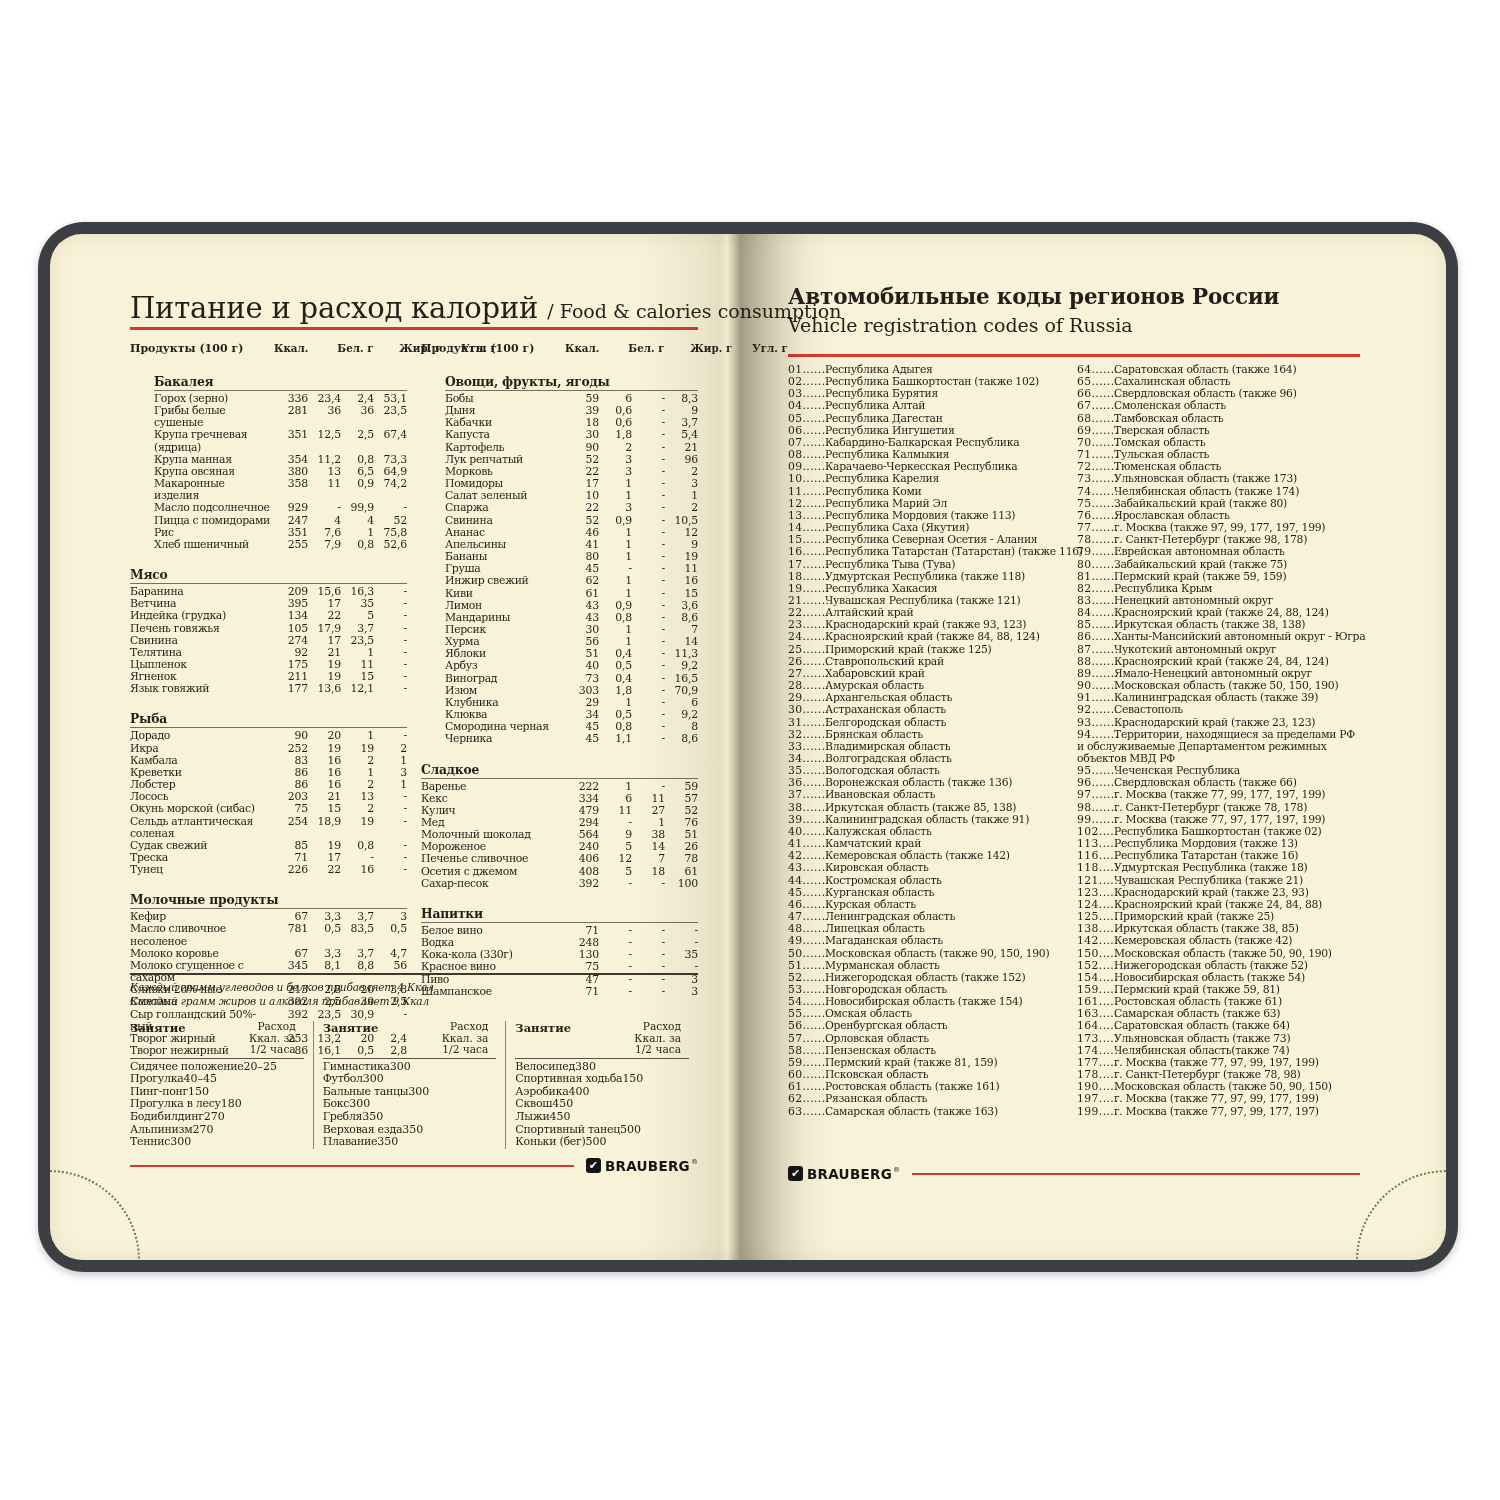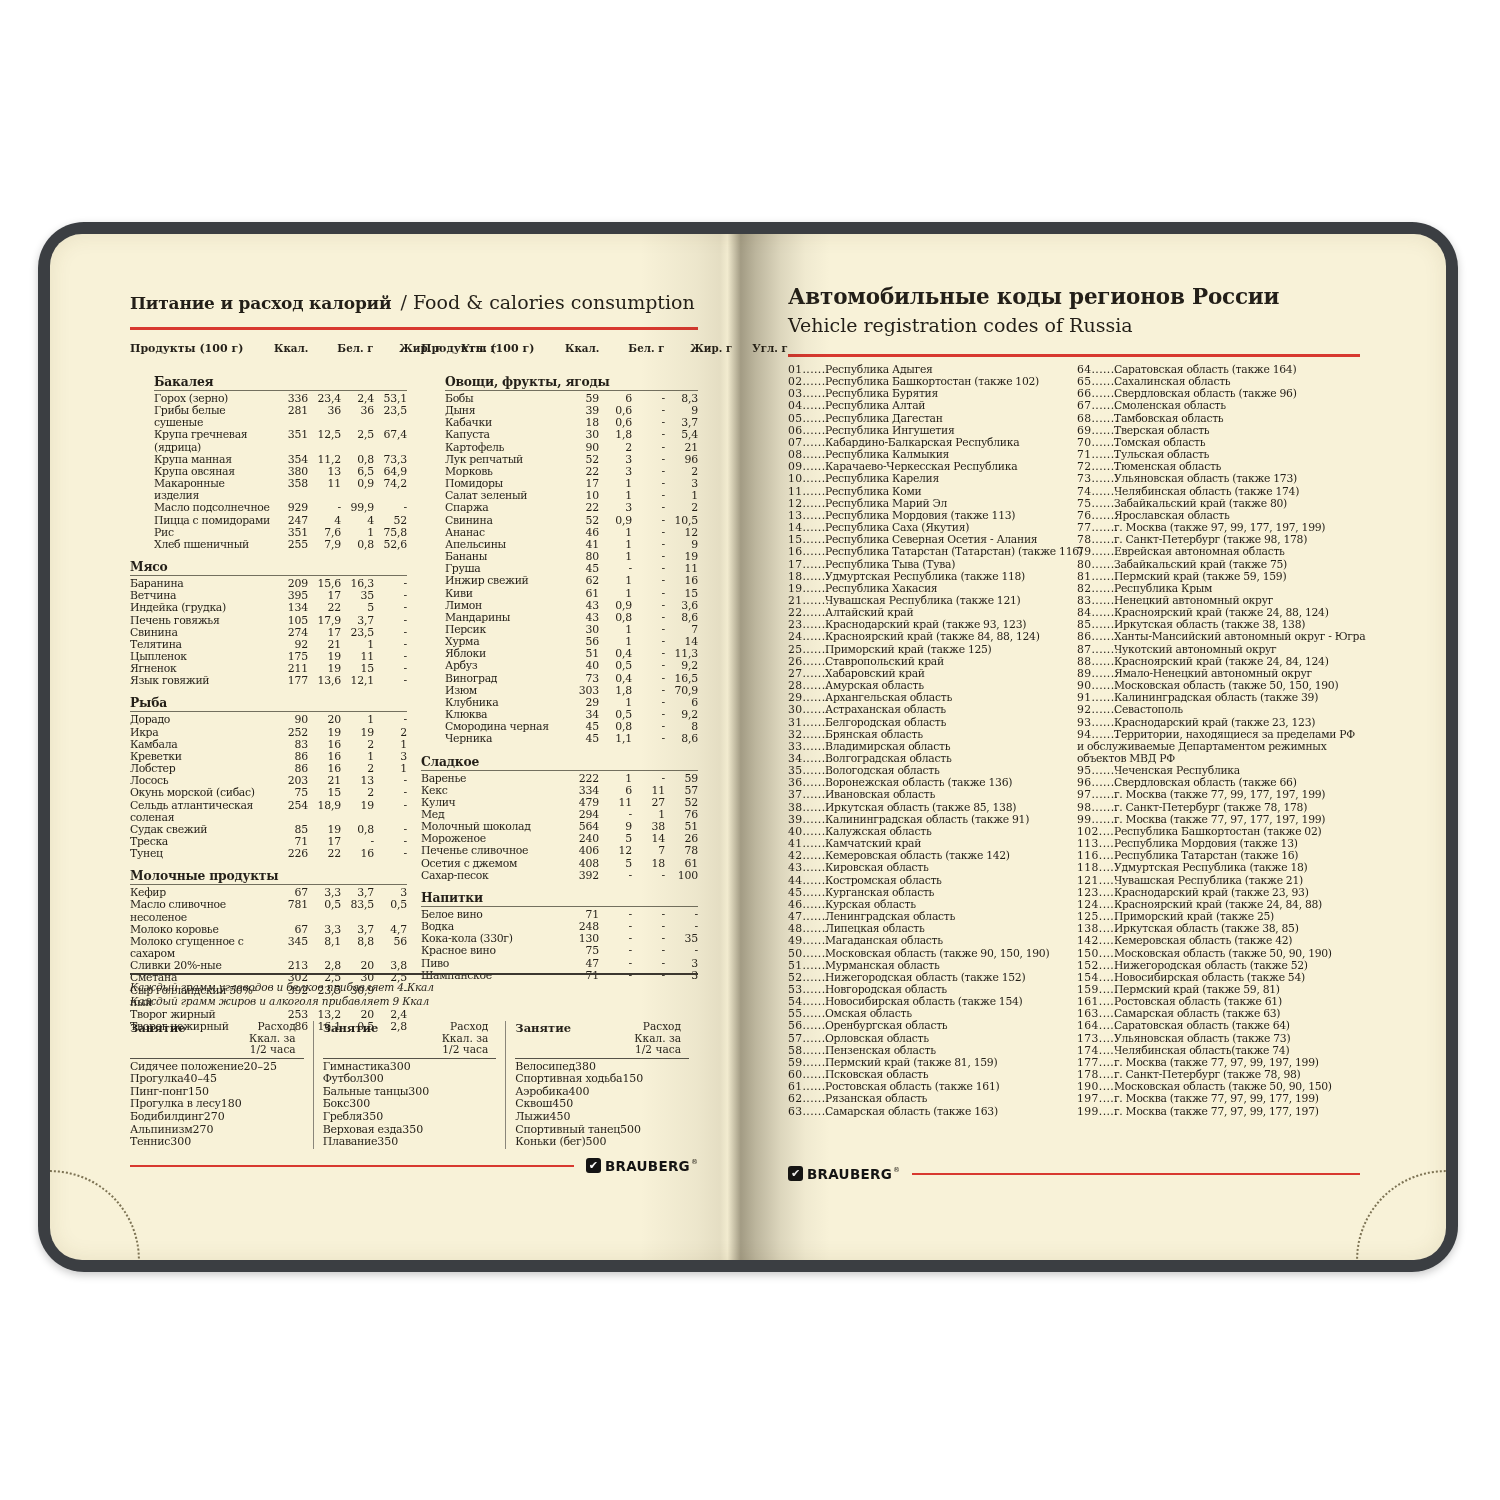--- a/index.html
+++ b/index.html
@@ -15,31 +15,31 @@
         rgba(35,26,6,0.28) 61%, rgba(35,26,6,0.13) 74%, rgba(35,26,6,0.04) 87%, rgba(35,26,6,0) 100%);}
   .stitch{position:absolute;width:176px;height:176px;border:2px dotted #7d7354;border-radius:50%;
           bottom:-90px;z-index:6;}
   .stitch-l{left:-90px;} .stitch-r{right:-90px;}
 
   .red{background:#d8392f;}
   .rule{position:absolute;height:3px;}
 
   
   .lp-title{position:absolute;left:80px;top:57px;white-space:nowrap;}
-  .t-ru{font-weight:bold;font-size:17px;letter-spacing:-0.2px;text-align:center;}
+  .t-ru{font-weight:normal;font-size:29px;letter-spacing:-0.2px;text-align:center;}
   .t-en{font-size:19px;margin-left:4px;}
   .lp-rule{left:80px;top:93px;width:568px;}
   .lp-headers{position:absolute;left:80px;top:108px;width:568px;display:flex;gap:14px;}
   .lp-headers .food-grid{width:277px;gap:29px;}
   .food-grid{display:grid;grid-template-columns:1fr 36px 33px 33px 33px;}
   .fh{font-weight:bold;font-size:11px;white-space:nowrap;}
   .fh.num{text-align:right;font-size:10.3px;}
   .lp-food{position:absolute;left:80px;top:140px;width:568px;display:flex;gap:14px;}
   .food-col{width:277px;}
-  .fsec{margin-top:8px;}
+  .fsec{margin-top:16px;}
   .fsec:first-child{margin-top:0;margin-left:24px;}
   .fsec-h{font-weight:bold;font-size:12.3px;border-bottom:1px solid #73705f;
           padding-bottom:1px;margin-bottom:2px;letter-spacing:-0.2px;}
   .frow{font-size:10.9px;line-height:12.15px;}
   .fname{letter-spacing:-0.35px;padding-right:2px;}
   .fnum{text-align:right;letter-spacing:-0.2px;}
   .lp-notes-rule{position:absolute;left:80px;top:739px;width:568px;height:2px;background:#3c3830;}
   .lp-notes{position:absolute;left:80px;top:747px;font-style:italic;font-size:10.6px;line-height:13.5px;letter-spacing:-0.2px;}
   .lp-act{position:absolute;left:80px;top:787px;width:568px;display:flex;}
   .act-col{flex:1;padding:0 9px;}

